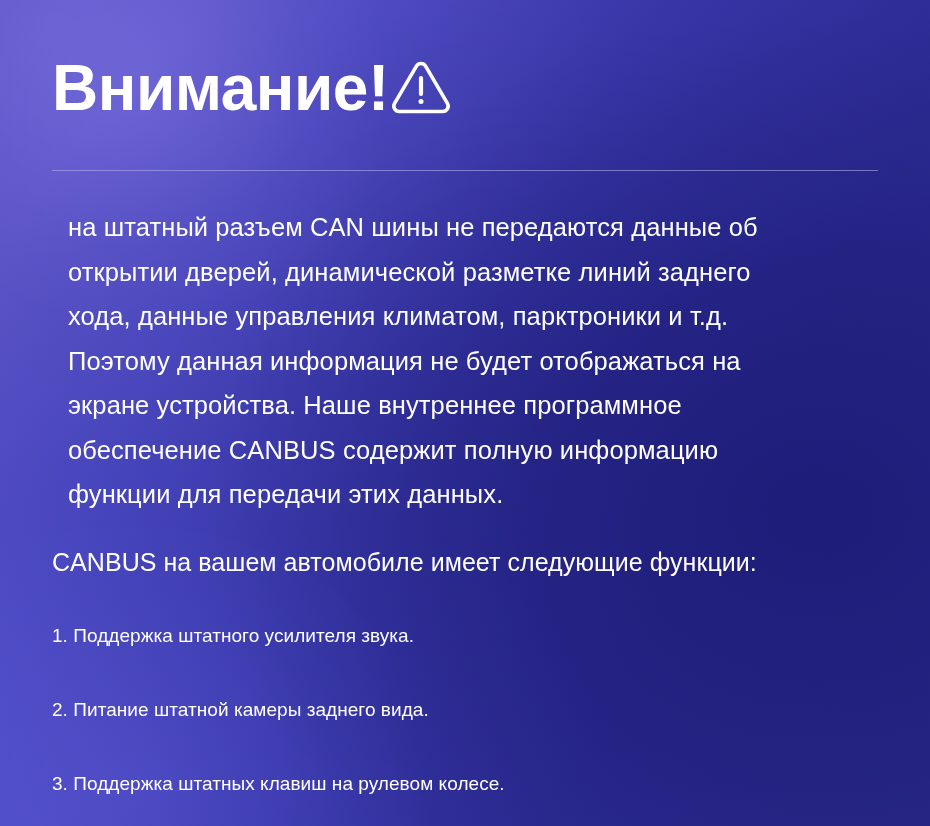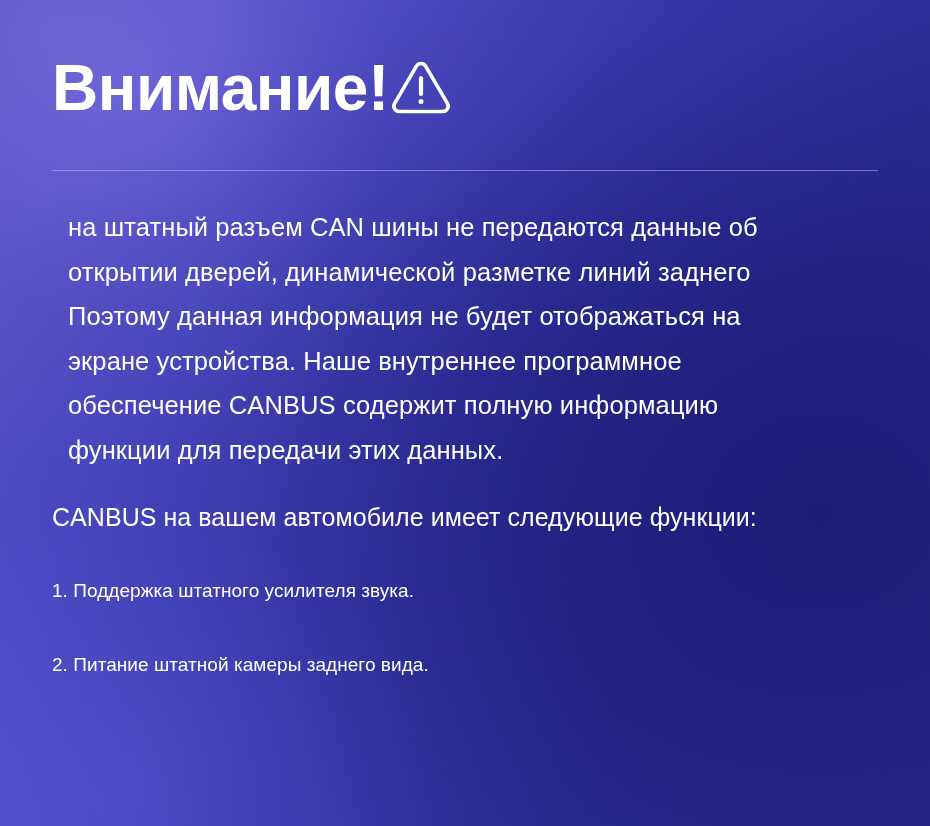--- a/index.html
+++ b/index.html
@@ -134,27 +134,29 @@
         <line x1="32" y1="22" x2="32" y2="38" stroke="#ffffff" stroke-width="4.2" stroke-linecap="round"></line>
         <circle cx="32" cy="45.6" r="2.5" fill="#ffffff"></circle>
       </svg>
     </div>
 
     <div class="divider"></div>
 
     <p class="para">
       <span class="ln">на штатный разъем CAN шины не передаются данные об</span>
       <span class="ln">открытии дверей, динамической разметке линий заднего</span>
+      <span class="ln">хода, данные управления климатом, парктроники и т.д.</span>
       <span class="ln">Поэтому данная информация не будет отображаться на</span>
       <span class="ln">экране устройства. Наше внутреннее программное</span>
       <span class="ln">обеспечение CANBUS содержит полную информацию</span>
       <span class="ln">функции для передачи этих данных.</span>
     </p>
 
     <p class="subhead">CANBUS на вашем автомобиле имеет следующие функции:</p>
 
     <ul class="list">
       <li>1. Поддержка штатного усилителя звука.</li>
       <li>2. Питание штатной камеры заднего вида.</li>
+      <li>3. Поддержка штатных клавиш на рулевом колесе.</li>
     </ul>
 
   </div>
 </div>
 
 </body></html>

